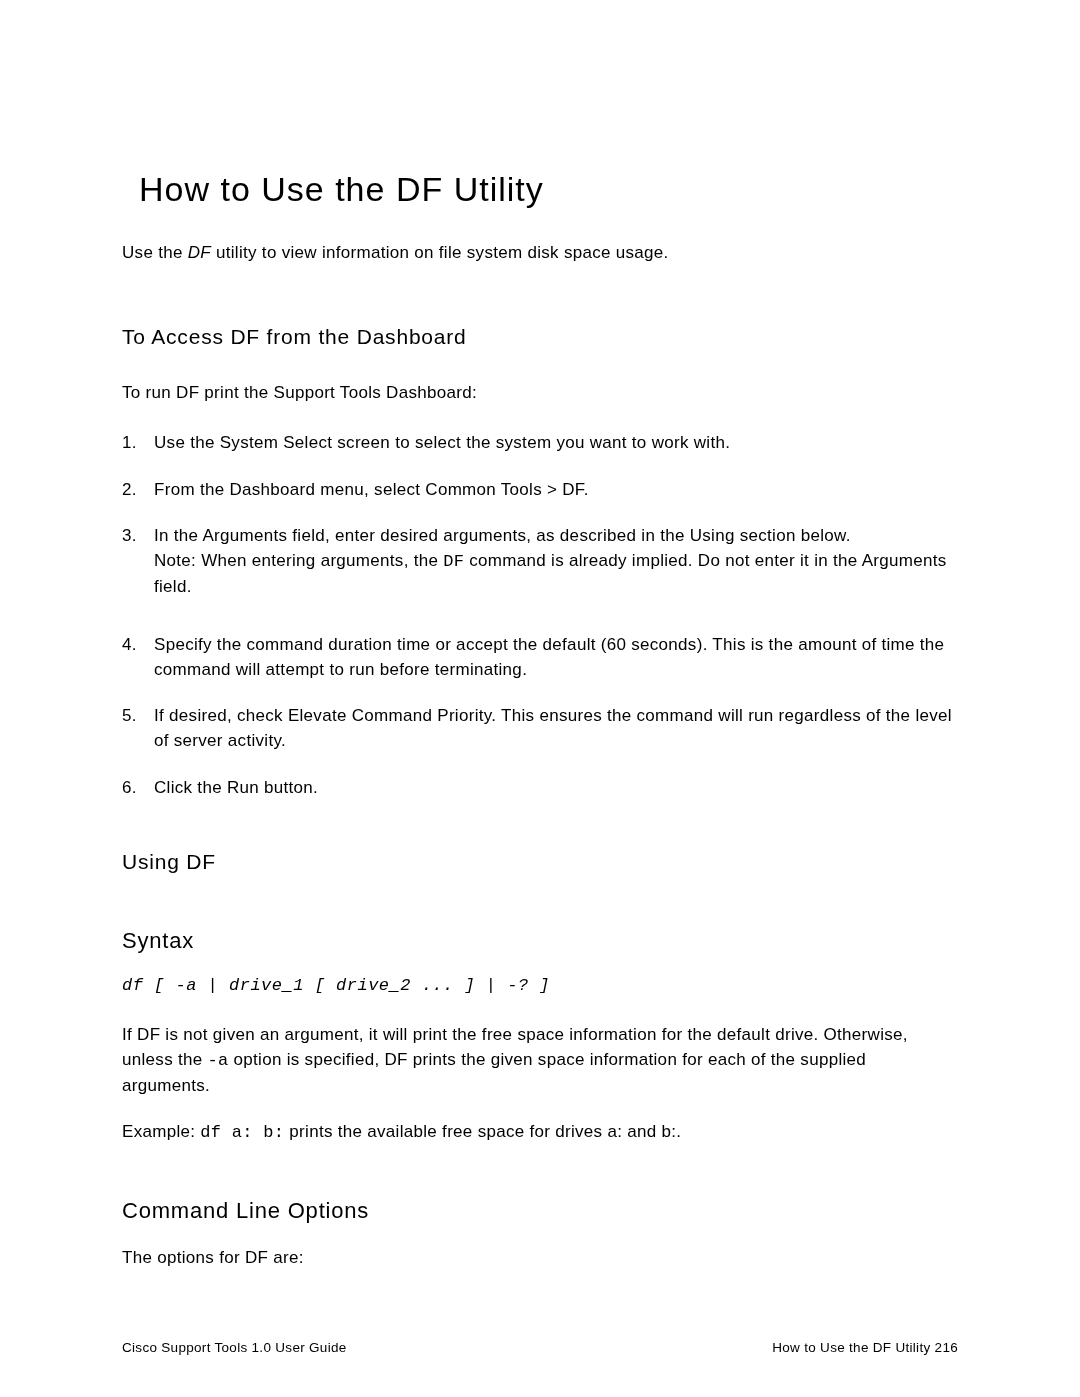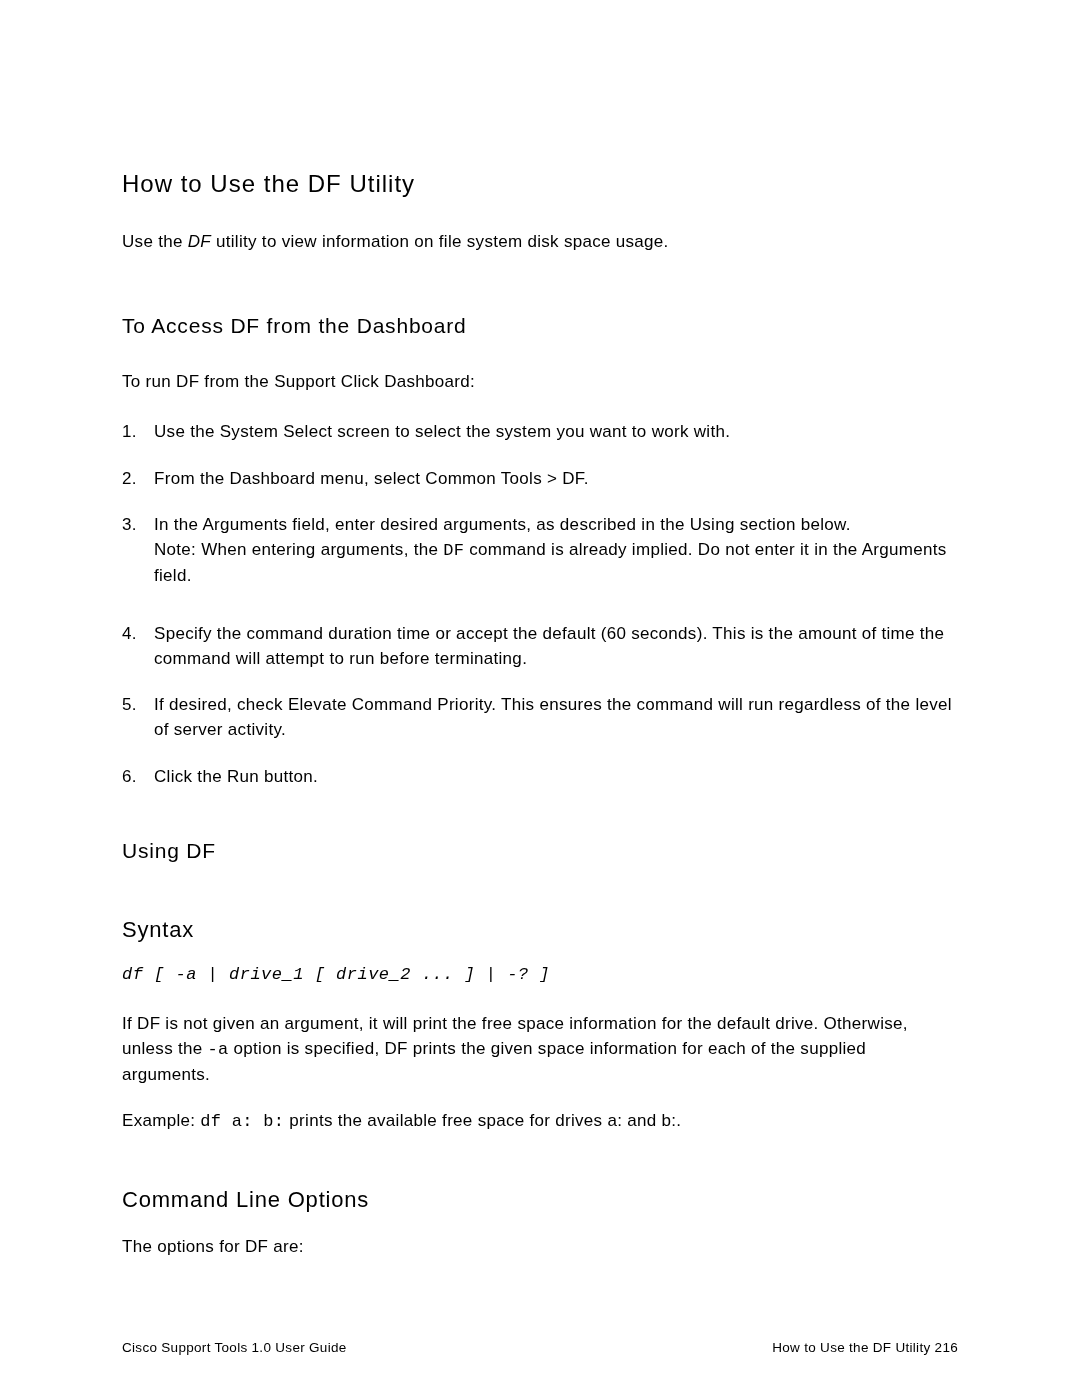--- a/index.html
+++ b/index.html
@@ -12,24 +12,24 @@
     color: #000000;
   }
   .page {
     position: relative;
     width: 1080px;
     height: 1397px;
     box-sizing: border-box;
     padding: 170px 122px 0 122px;
   }
   h1.title {
-    font-size: 24px;
+    font-size: 34px;
     font-weight: 400;
     letter-spacing: 1px;
-    margin: 0 0 34px 0;
+    margin: 0 0 34px 17px;
   }
   p.intro {
     font-size: 17px;
     margin: 0 0 62px 0;
     letter-spacing: 0.3px;
   }
   .italic {
     font-style: italic;
   }
   h2.section {
@@ -119,21 +119,21 @@
 <div class="page">
 
   <h1 class="title">How to Use the DF Utility</h1>
 
   <p class="intro">
     <span>Use the </span><span class="italic">DF</span><span> utility to view information on file system disk space usage.</span>
   </p>
 
   <h2 class="section">To Access DF from the Dashboard</h2>
 
-  <p class="lead">To run DF from the Support Click Dashboard:</p>
+  <p class="lead">To run DF print the Support Tools Dashboard:</p>
 
   <ol class="steps">
     <li>
       <span class="num">1.</span>
       <span>Use the System Select screen to select the system you want to work with.</span>
     </li>
     <li>
       <span class="num">2.</span>
       <span>From the Dashboard menu, select Common Tools &gt; DF.</span>
     </li>

